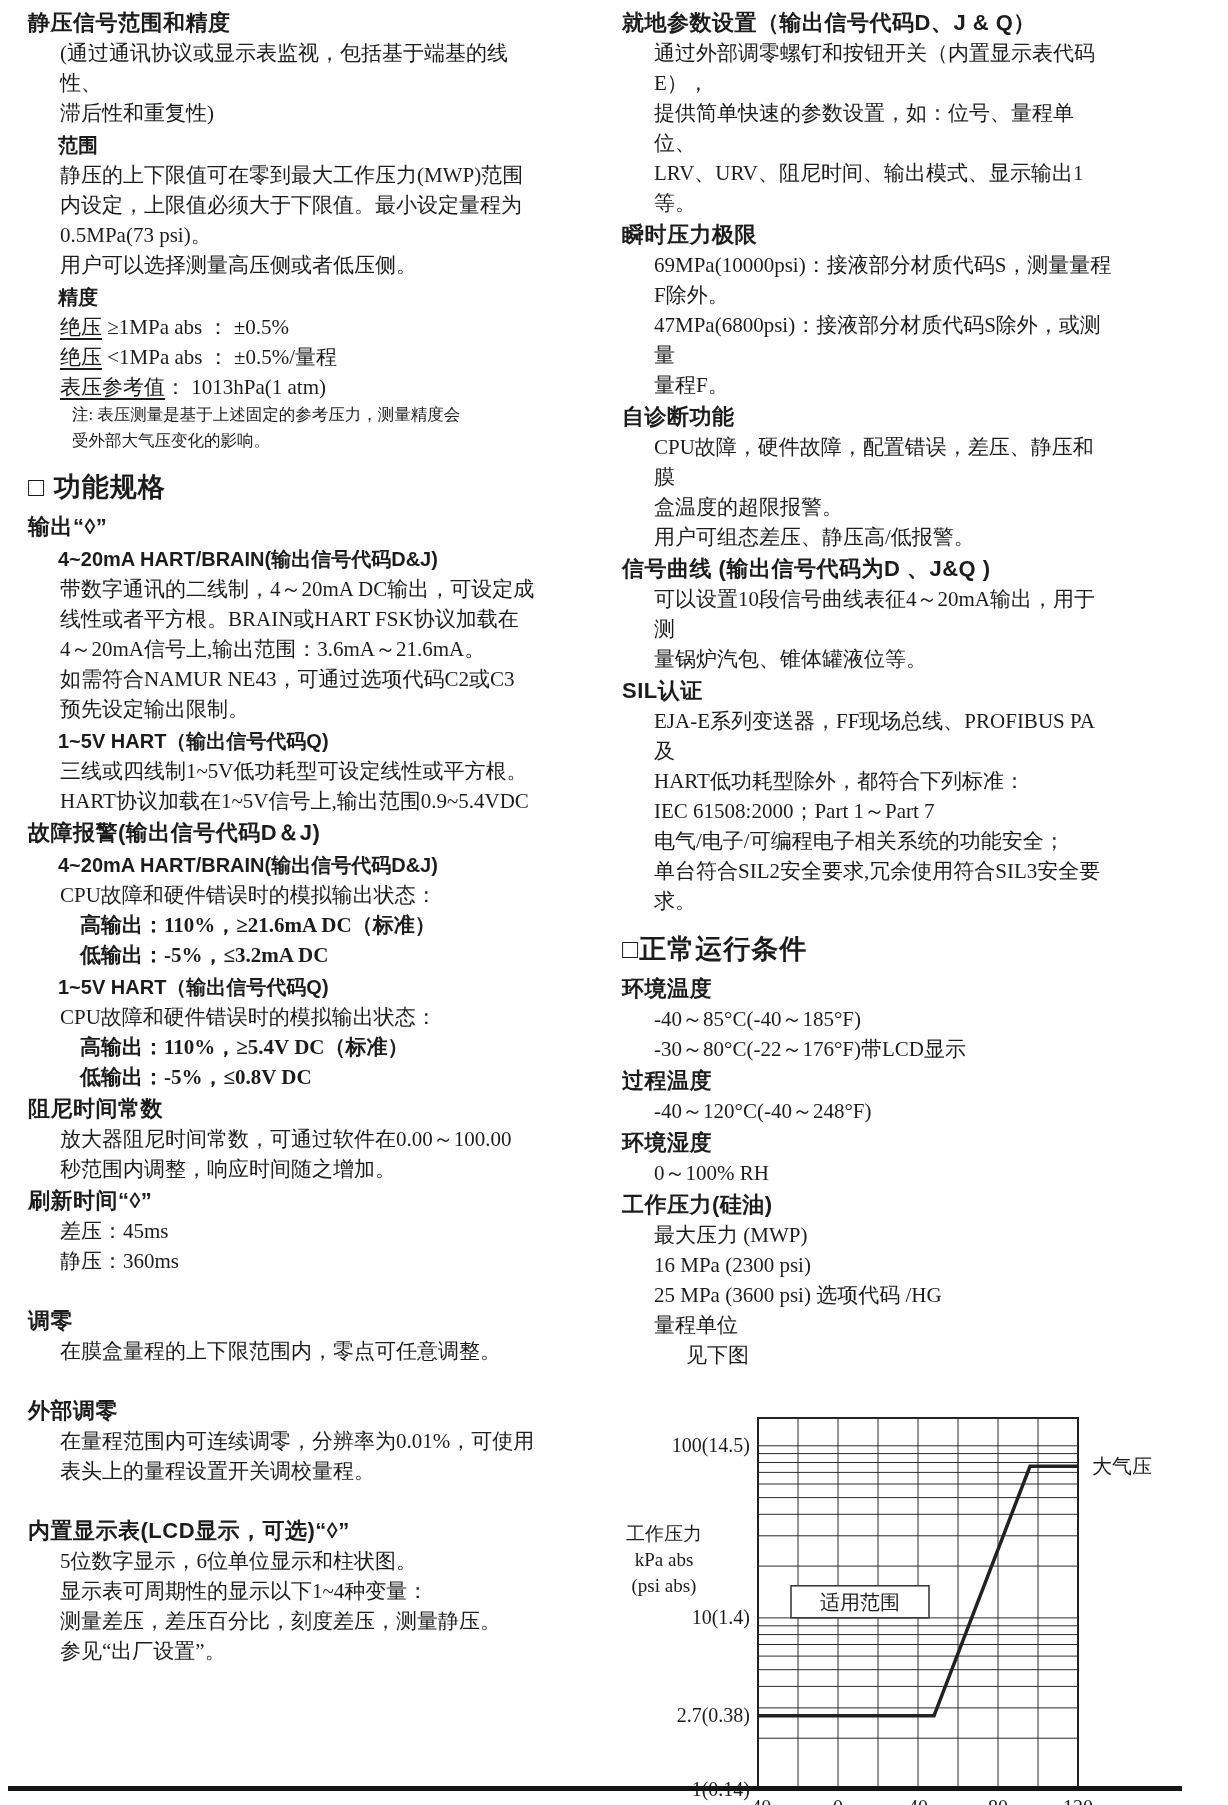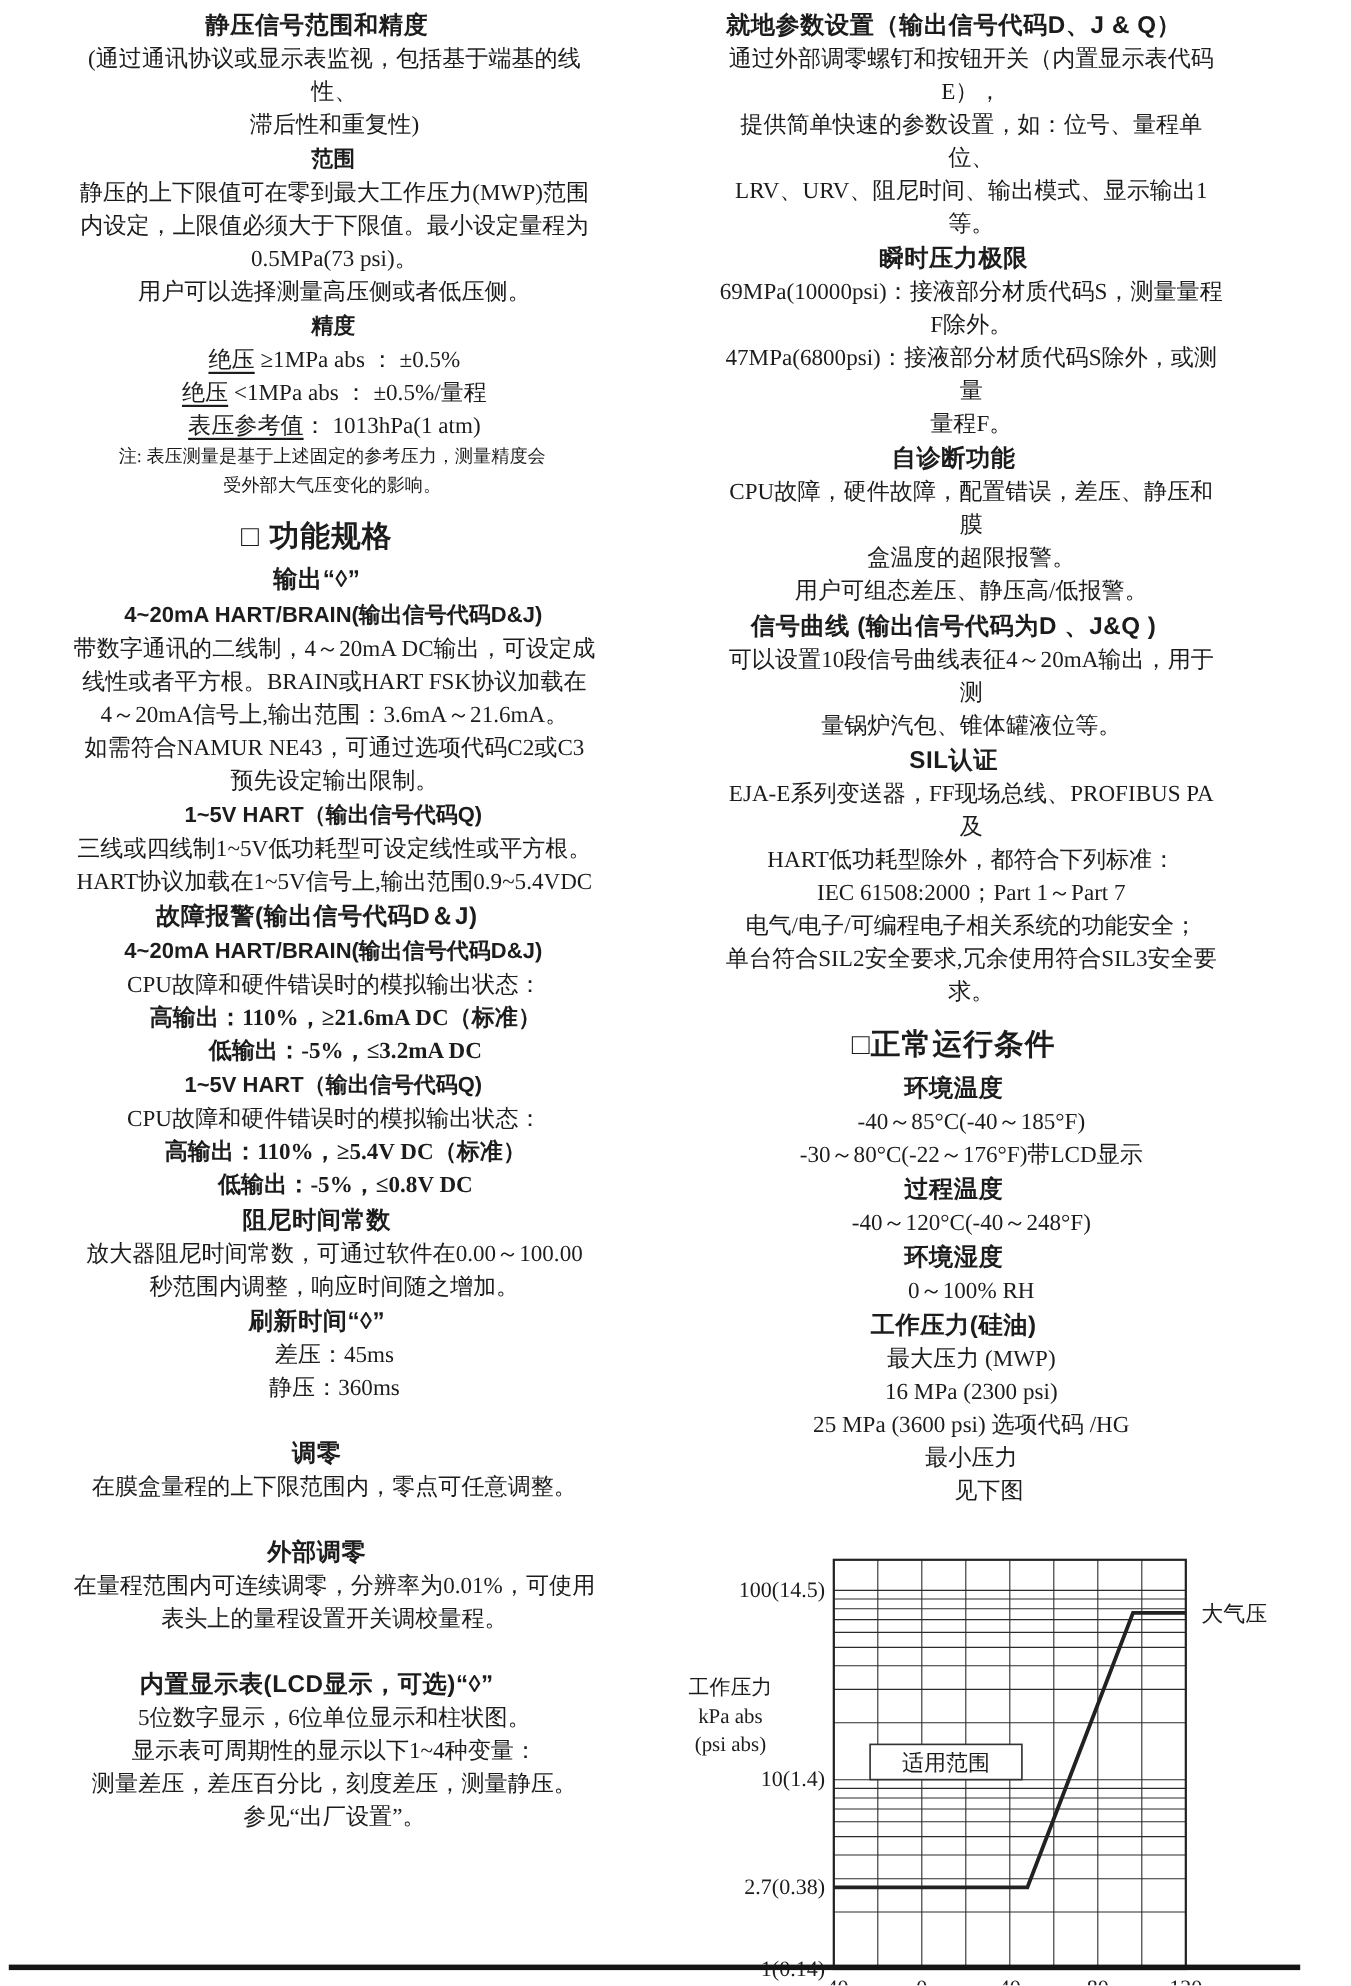--- a/index.html
+++ b/index.html
@@ -1,28 +1,28 @@
 <!DOCTYPE html>
 <html><head>
 <meta charset="utf-8">
 <style>
   html,body{margin:0;padding:0;background:#fff;}
   #page{position:relative;width:1228px;height:1805px;background:#fff;color:#1c1c1c;overflow:hidden;}
-  .col{position:absolute;top:8px;text-align:center;}
+  .col{position:absolute;top:8px;}
   #col-left{left:28px;width:520px;}
   #col-right{left:622px;width:490px;}
   .h1{font:bold 22px/30px "Liberation Sans",sans-serif;margin-top:2px;letter-spacing:.5px;}
   .col > .h1:first-child{margin-top:0;}
   .gap{margin-top:30px;}
   .sec{font:bold 27px/34px "Liberation Sans",sans-serif;margin:16px 0 8px 0;letter-spacing:1px;}
   .sub{font:bold 20px/30px "Liberation Sans",sans-serif;margin:2px 0 0 30px;}
   .body{font:21px/30px "Liberation Serif",serif;margin-left:32px;}
   .ind2{margin-left:52px;font-weight:bold;}
   .ind3{margin-left:64px;}
-  .note{font:16.5px/26px "Liberation Serif",serif;margin-left:28px;}
+  .note{font:16.5px/26px "Liberation Serif",serif;margin-left:44px;}
   .note2{}
   .ul{text-decoration:underline;text-underline-offset:4px;}
   #figure1{margin:20px 0 0 -22px;width:560px;}
   #bottom-rule{position:absolute;left:8px;top:1786px;width:1174px;height:5px;background:#151515;}
 </style>
 </head>
 <body>
 
 <div id="page">
 
@@ -107,21 +107,21 @@
     <div class="body">-40～85°C(-40～185°F)</div>
     <div class="body">-30～80°C(-22～176°F)带LCD显示</div>
     <div class="h1">过程温度</div>
     <div class="body">-40～120°C(-40～248°F)</div>
     <div class="h1">环境湿度</div>
     <div class="body">0～100% RH</div>
     <div class="h1">工作压力(硅油)</div>
     <div class="body">最大压力 (MWP)</div>
     <div class="body">16 MPa (2300 psi)</div>
     <div class="body">25 MPa (3600 psi)  选项代码 /HG</div>
-    <div class="body">最小压力</div>
+    <div class="body">量程单位</div>
     <div class="body ind3">见下图</div>
 
     <div id="figure1"><svg width="560" height="486" viewBox="0 0 560 486">
           <g stroke="#2b2b2b" stroke-width="1">
             <line x1="158" y1="28" x2="158" y2="400"></line>
             <line x1="198" y1="28" x2="198" y2="400"></line>
             <line x1="238" y1="28" x2="238" y2="400"></line>
             <line x1="278" y1="28" x2="278" y2="400"></line>
             <line x1="318" y1="28" x2="318" y2="400"></line>
             <line x1="358" y1="28" x2="358" y2="400"></line>

